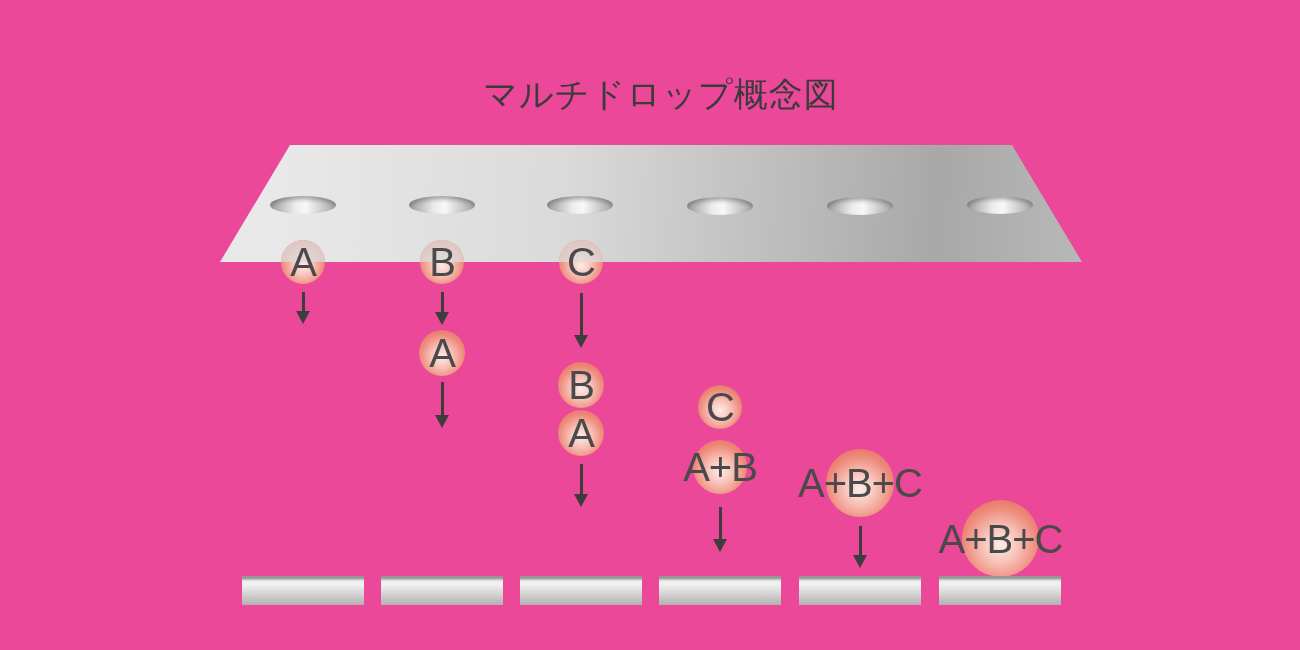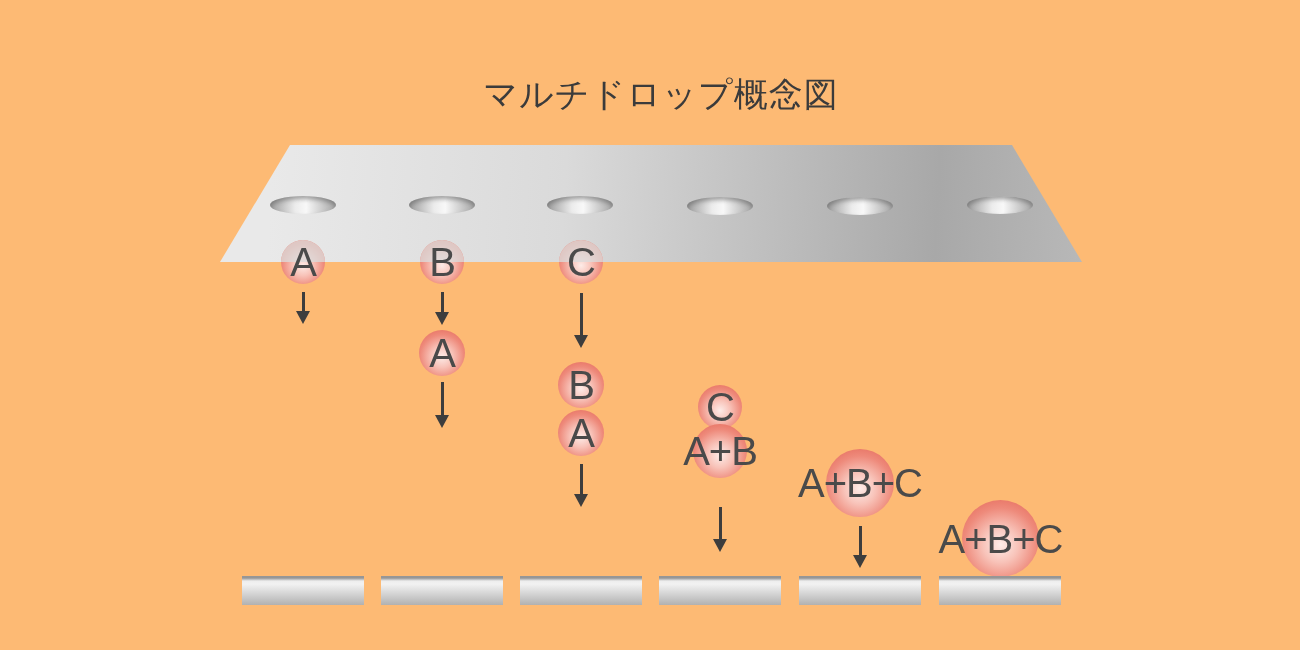--- a/index.html
+++ b/index.html
@@ -1,20 +1,20 @@
 <!DOCTYPE html>
 <html><head>
 <meta charset="utf-8">
 <style>
   html, body { margin: 0; padding: 0; background: #ffffff; }
   .canvas {
     position: relative;
     width: 1300px;
     height: 650px;
-    background: #fdba74;
+    background: #ec4899;
     overflow: hidden;
     font-family: "Liberation Sans", sans-serif;
   }
 
   
   .title {
     position: absolute;
     left: 11px;
     top: 72px;
     width: 1300px;
@@ -82,21 +82,21 @@
     height: 50%;
     background: rgba(219,219,219,0.78);
   }
   .dA1   { left: 281px; top: 240px; width: 44px; height: 44px; }
   .dB1   { left: 420px; top: 240px; width: 44px; height: 44px; }
   .dC1   { left: 559px; top: 240px; width: 44px; height: 44px; }
   .dA2   { left: 419px; top: 330px; width: 46px; height: 46px; }
   .dB3   { left: 558px; top: 362px; width: 46px; height: 46px; }
   .dA3   { left: 558px; top: 410px; width: 46px; height: 46px; }
   .dC4   { left: 698px; top: 385px; width: 44px; height: 44px; }
-  .dAB   { left: 693px; top: 424px; width: 54px; height: 54px; }
+  .dAB   { left: 693px; top: 440px; width: 54px; height: 54px; }
   .dABC5 { left: 826px; top: 449px; width: 68px; height: 68px; }
   .dABC6 { left: 962px; top: 500px; width: 77px; height: 77px; }
 
   
   .arrow {
     position: absolute;
     width: 14px;
     display: flex;
     flex-direction: column;
     align-items: center;

